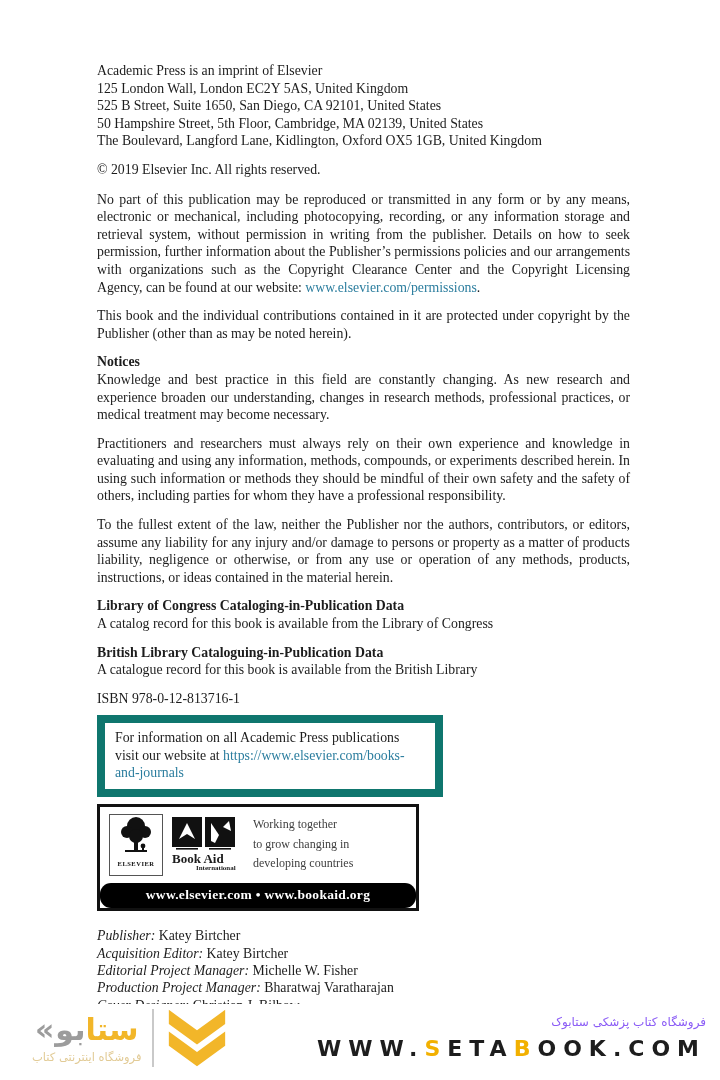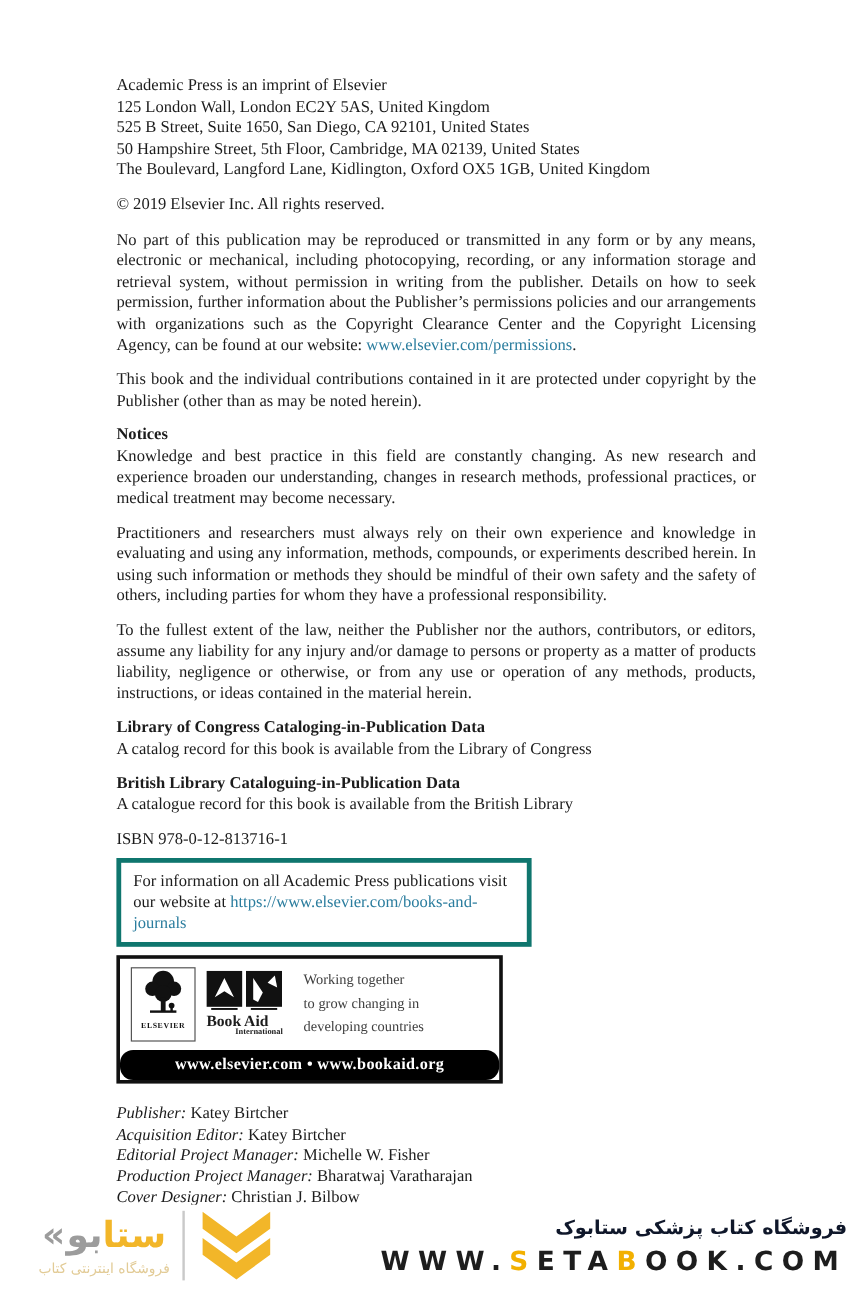--- a/index.html
+++ b/index.html
@@ -15,21 +15,21 @@
   }
   .para { margin:0 0 11px 0; text-align:justify; }
   .imprint { margin-bottom:11px; }
   .copyright { margin-bottom:12px; }
   .heading { font-weight:bold; margin:3px 0 0 0; }
   .tight { margin-top:0; }
   a.link { color:#2b7d9e; text-decoration:none; cursor:pointer; }
   .isbn { margin:4px 0 8px 0; }
 
   .info-box {
-    width:346px; border:4px solid #0f766e; padding:6px 10px 7px 10px;
+    width:346px; border:8px solid #0f766e; padding:6px 10px 7px 10px;
     margin:0 0 7px 0; line-height:17.4px;
   }
 
   .banner { width:322px; border:3px solid #111; margin:0 0 16px 0; background:#fff; }
   .banner-top { display:flex; align-items:center; padding:7px 8px 7px 9px; gap:9px; }
   .els-logo {
     width:54px; height:62px; border:1px solid #555; background:#fff;
     display:flex; flex-direction:column; align-items:center; justify-content:flex-end;
     padding-bottom:2px; flex:none;
   }
@@ -64,21 +64,21 @@
   .wm-yellow { color:#f2b629; }
   .guillemet { color:#9c9c9c; font-size:30px; margin-right:1px; }
   .logo-tagline {
     font-family:"DejaVu Sans", sans-serif; font-size:11.5px; color:#e2cb96;
     margin-top:3px; direction:rtl;
   }
   .logo-divider { width:2px; height:58px; background:#c9c9c9; flex:none; }
   .chevron-svg { display:block; }
 
   .footer-text { text-align:right; font-family:"DejaVu Sans", sans-serif; }
-  .store-fa { font-size:16px; font-weight:bold; color:#0f172a; direction:rtl; margin-bottom:7px; }
+  .store-fa { font-size:12px; font-weight:normal; color:#8b5cf6; direction:rtl; margin-bottom:7px; }
   .site-url {
     font-weight:bold; font-size:22px; letter-spacing:7px; color:#1d1d1d;
     white-space:nowrap;
   }
   .site-url .yellow { color:#f2b000; }
 </style>
 </head>
 <body>
 
 <div class="page">

